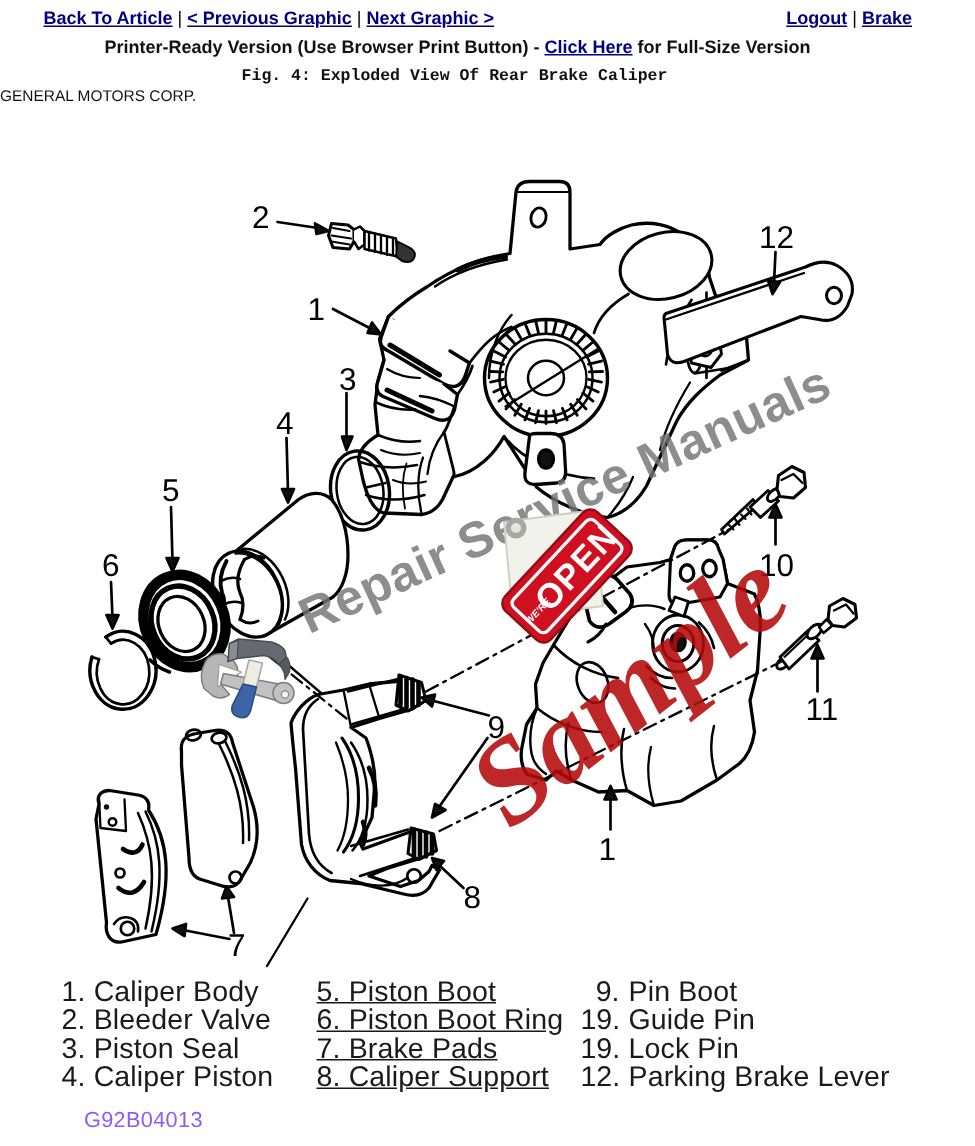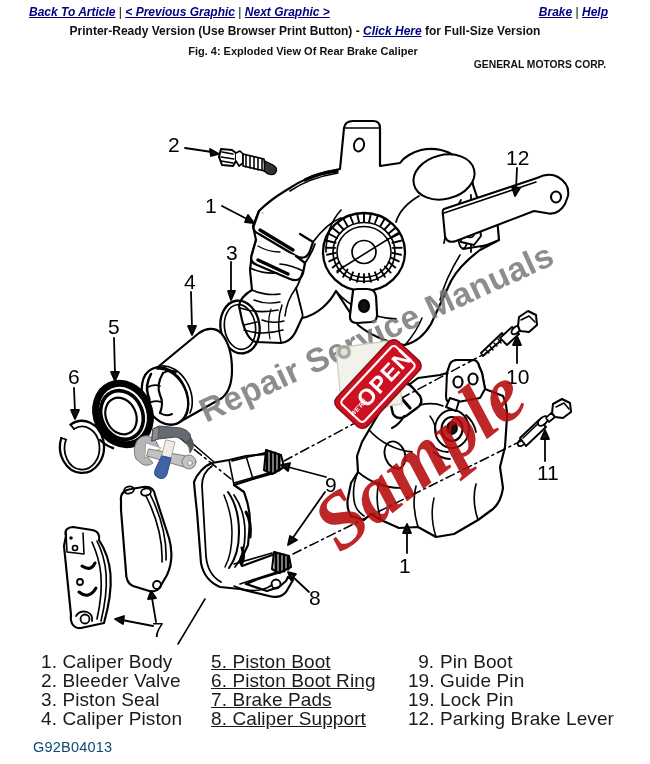--- a/index.html
+++ b/index.html
@@ -1,40 +1,40 @@
 <!DOCTYPE html>
 <html><head>
 <meta charset="utf-8">
 <style>
   html,body{margin:0;padding:0;background:#fff;}
   body{width:650px;height:764px;position:relative;overflow:hidden;
        font-family:"Liberation Sans",sans-serif;}
-  a{color:#000080;font-weight:bold;text-decoration:underline;font-style:italic;}
+  a{color:#000080;font-weight:bold;text-decoration:underline;}
   .nav{position:absolute;top:5px;left:0;width:650px;font-size:12px;font-weight:bold;color:#000;}
   .nav .l{position:absolute;left:29px;top:0;white-space:nowrap;}
   .nav .r{position:absolute;right:42px;top:0;white-space:nowrap;}
   .title{position:absolute;top:24px;left:0;width:610px;text-align:center;
          font-size:12px;font-weight:bold;color:#111;white-space:nowrap;}
   .fig{position:absolute;top:45px;left:0;width:606px;text-align:center;
-       font-size:11px;font-weight:bold;color:#111;}
-  .corp{position:absolute;top:59px;left:0;width:606px;text-align:right;
-        font-size:10.3px;font-weight:bold;color:#111;}
+       font-size:11px;font-weight:bold;color:#111;font-family:Liberation Mono, monospace;}
+  .corp{position:absolute;top:59px;left:0;width:606px;text-align:left;
+        font-size:10.3px;font-weight:normal;color:#111;}
   .plist{position:absolute;top:652px;left:0;width:650px;font-size:19px;color:#1a1a1a;line-height:19px;letter-spacing:0.1px;filter:blur(0.45px);}
   .c1{position:absolute;left:41px;top:0;}
   .c2{position:absolute;left:211px;top:0;text-decoration:underline;}
-  .c3{position:absolute;left:408px;top:0;}
+  .c3{position:absolute;left:387px;top:0;}
   .num{display:inline-block;text-align:right;width:26px;margin-right:6px;letter-spacing:0;}
-  .gcode{position:absolute;top:739px;left:33px;font-size:14.5px;color:#0c4a6e;letter-spacing:0.2px;filter:blur(0.4px);}
+  .gcode{position:absolute;top:739px;left:56px;font-size:14.5px;color:#8b5cf6;letter-spacing:0.2px;filter:blur(0.4px);}
   svg{position:absolute;top:0;left:0;}
 </style>
 </head>
 <body>
 <div class="nav">
   <span class="l"><a>Back To Article</a> <span style="font-weight:normal">|</span> <a>&lt; Previous Graphic</a> <span style="font-weight:normal">|</span> <a>Next Graphic &gt;</a></span>
-  <span class="r"><a>Brake</a> <span style="font-weight:normal">|</span> <a>Help</a></span>
+  <span class="r"><a>Logout</a> <span style="font-weight:normal">|</span> <a>Brake</a></span>
 </div>
 <div class="title">Printer-Ready Version (Use Browser Print Button) - <a>Click Here</a> for Full-Size Version</div>
 <div class="fig">Fig. 4: Exploded View Of Rear Brake Caliper</div>
 <div class="corp">GENERAL MOTORS CORP.</div>
 
 <svg width="650" height="764" viewBox="0 0 650 764" fill="none" stroke-linecap="round" stroke-linejoin="round" style="filter:blur(0.42px)">
 
 <g stroke="#000" stroke-width="1.79">
   <path d="M219,157 L221,149 L232,150 L236,153 L236,161 L233,166 L222,165 Z" fill="#fff" stroke-width="2.05"></path>
   <path d="M222,152 L233,154 M221,157 L234,159 M221,161 L233,163" stroke-width="1.41"></path>

